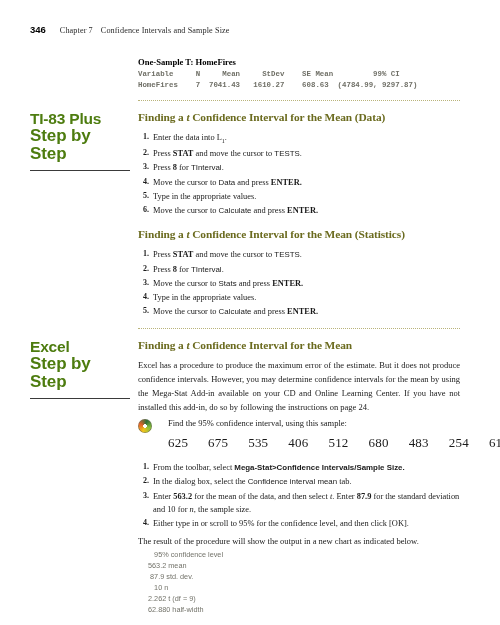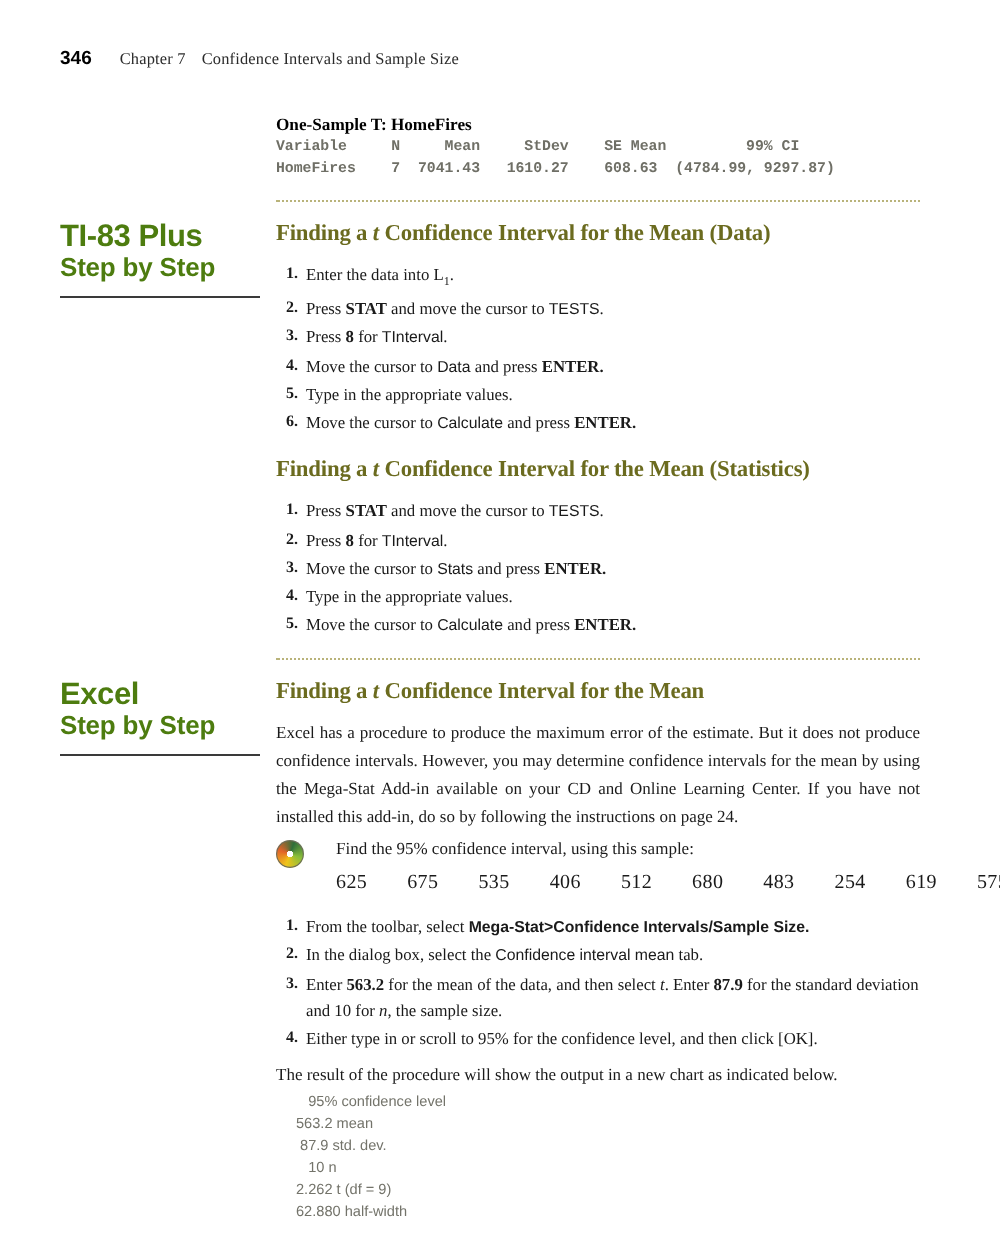--- a/index.html
+++ b/index.html
@@ -81,21 +81,21 @@
   }
 
   
   .mk-title {
     font-family: "Liberation Sans", sans-serif;
     font-weight: bold;
     color: #4d7c0f;
     line-height: 1.05;
   }
   .mk-title .big { font-size: 15.5px; display: block; letter-spacing: -.2px; }
-  .mk-title .sub { font-size: 13px; display: block; letter-spacing: -.1px; }
+  .mk-title .sub { font-size: 17px; display: block; letter-spacing: -.1px; }
   .mk-rule {
     border-bottom: 1.6px solid #3a3a3a;
     margin-top: 7px;
     width: 100%;
   }
 
   
   h2.sec {
     font-family: "Liberation Serif", serif;
     font-weight: bold;
@@ -136,21 +136,21 @@
   p.body {
     font-size: 8.5px;
     line-height: 1.62;
     margin: 0 0 0 0;
     text-align: justify;
   }
 
   .sample-row {
     display: flex;
     gap: 20px;
-    font-size: 10px;
+    font-size: 13px;
     margin: 4px 0 0 30px;
     letter-spacing: .2px;
   }
 
   
   .cd-icon {
     position: absolute;
     left: 0;
     top: 2px;
     width: 14px;

